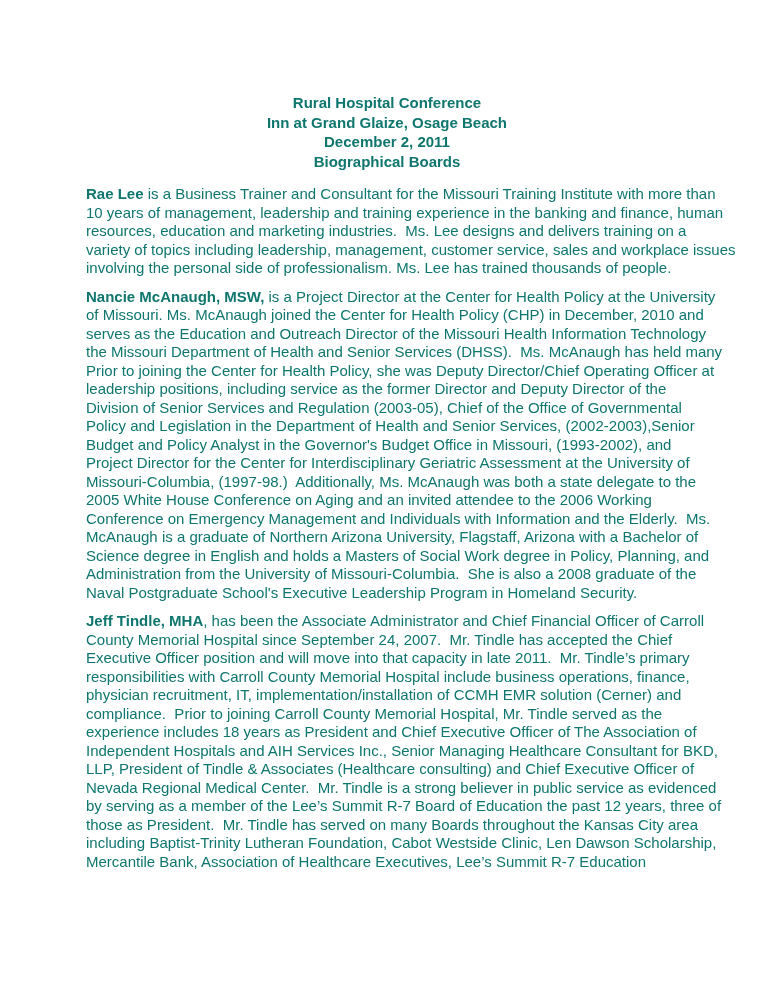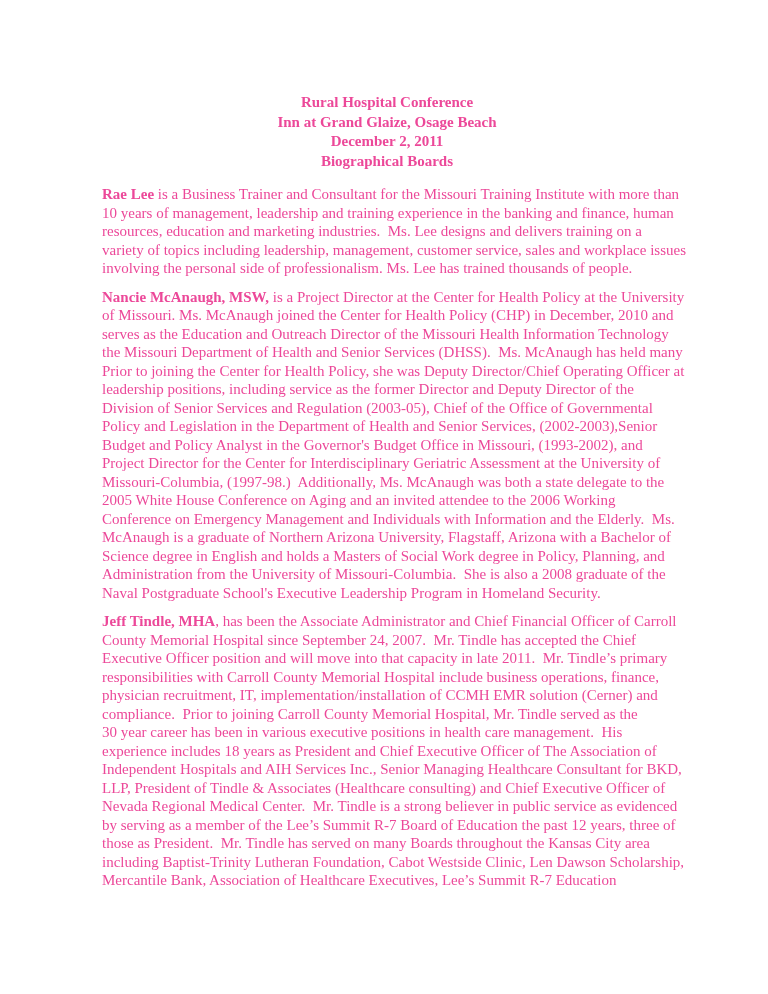--- a/index.html
+++ b/index.html
@@ -6,42 +6,41 @@
     margin: 0;
     padding: 0;
     background: #ffffff;
   }
   .page {
     position: relative;
     width: 768px;
     height: 994px;
     background: #ffffff;
     overflow: hidden;
-    font-family: Liberation Serif, serif;
-    color: #ec4899;
+    font-family: Liberation Sans, sans-serif;
+    color: #0f766e;
     font-size: 15px;
     line-height: 18.5px;
     box-sizing: border-box;
     padding: 93px 80px 0 86px;
   }
   .doc-header {
     text-align: center;
     font-weight: bold;
     margin-bottom: 14px;
   }
   .doc-header div {
     line-height: 19.5px;
   }
   .bio {
     margin: 0 0 10px 0;
   }
   .line {
     white-space: pre;
     line-height: 18.5px;
-    margin-left: 16px;
   }
   .lead {
     font-weight: bold;
   }
 </style>
 </head>
 <body>
 
 <div class="page">
 
@@ -85,21 +84,20 @@
   </div>
 
   <div class="bio">
     <div class="line"><span class="lead">Jeff Tindle, MHA</span><span>, has been the Associate Administrator and Chief Financial Officer of Carroll</span></div>
     <div>
         <div class="line">County Memorial Hospital since September 24, 2007.  Mr. Tindle has accepted the Chief</div>
         <div class="line">Executive Officer position and will move into that capacity in late 2011.  Mr. Tindle’s primary</div>
         <div class="line">responsibilities with Carroll County Memorial Hospital include business operations, finance,</div>
         <div class="line">physician recruitment, IT, implementation/installation of CCMH EMR solution (Cerner) and</div>
         <div class="line">compliance.  Prior to joining Carroll County Memorial Hospital, Mr. Tindle served as the</div>
-        <div class="line">30 year career has been in various executive positions in health care management.  His</div>
         <div class="line">experience includes 18 years as President and Chief Executive Officer of The Association of</div>
         <div class="line">Independent Hospitals and AIH Services Inc., Senior Managing Healthcare Consultant for BKD,</div>
         <div class="line">LLP, President of Tindle &amp; Associates (Healthcare consulting) and Chief Executive Officer of</div>
         <div class="line">Nevada Regional Medical Center.  Mr. Tindle is a strong believer in public service as evidenced</div>
         <div class="line">by serving as a member of the Lee’s Summit R-7 Board of Education the past 12 years, three of</div>
         <div class="line">those as President.  Mr. Tindle has served on many Boards throughout the Kansas City area</div>
         <div class="line">including Baptist-Trinity Lutheran Foundation, Cabot Westside Clinic, Len Dawson Scholarship,</div>
         <div class="line">Mercantile Bank, Association of Healthcare Executives, Lee’s Summit R-7 Education</div>
       </div>
   </div>

